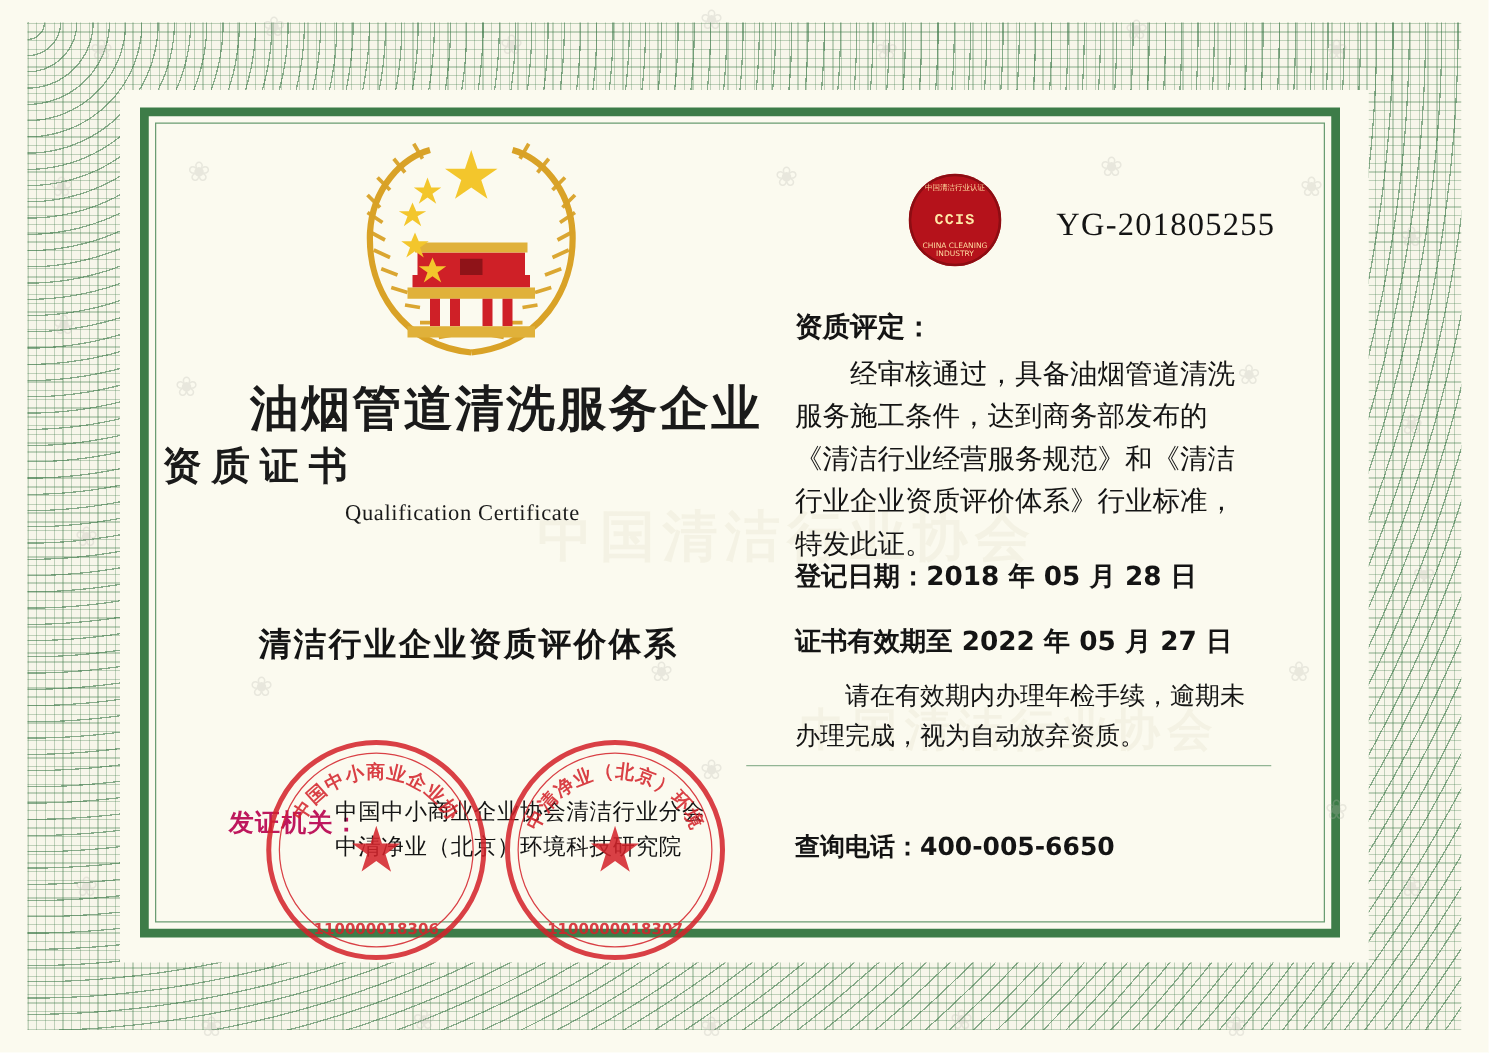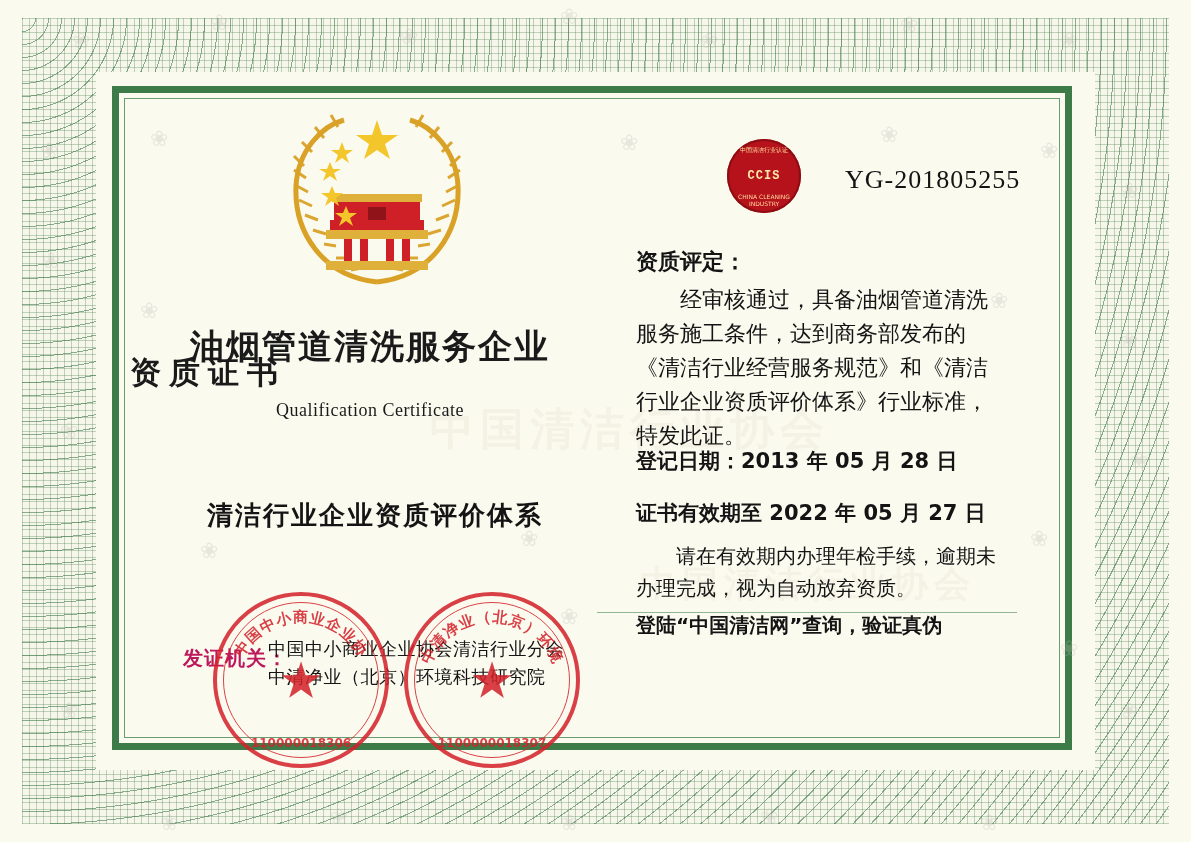--- a/index.html
+++ b/index.html
@@ -88,27 +88,26 @@
     top: 108px;
     width: 190px;
     height: 182px;
   }
 
   .title-cn {
     position: absolute;
     left: 130px;
     top: 300px;
     width: 480px;
-    text-align: center;
-    font-family: "DejaVu Sans", "Liberation Sans", sans-serif;
-    font-weight: bold;
-    font-size: 34px;
+    text-align: right;
+    font-family: "DejaVu Sans", "Liberation Sans", sans-serif;
+    font-weight: bold;
+    font-size: 39px;
     letter-spacing: 2px;
     color: #1a1a1a;
-    margin-top: 24px;
   }
   .title-cn2 {
     position: absolute;
     left: 130px;
     top: 352px;
     width: 480px;
     text-align: left;
     font-family: "DejaVu Sans", "Liberation Sans", sans-serif;
     font-weight: bold;
     font-size: 31px;
@@ -484,21 +483,21 @@
     <div class="ccis-ring-top">中国清洁行业认证</div>
     <div class="ccis-text">CCIS</div>
     <div class="ccis-ring-bottom">CHINA CLEANING INDUSTRY</div>
   </div>
 
   <div class="cert-no">YG-201805255</div>
 
   <div class="eval-label">资质评定：</div>
   <div class="eval-body">经审核通过，具备油烟管道清洗服务施工条件，达到商务部发布的《清洁行业经营服务规范》和《清洁行业企业资质评价体系》行业标准，特发此证。</div>
 
-  <div class="date-reg">登记日期：2013 年 05 月 28 日</div>
+  <div class="date-reg">登记日期：2018 年 05 月 28 日</div>
   <div class="date-valid">证书有效期至 2022 年 05 月 27 日</div>
 
   <div class="notice">请在有效期内办理年检手续，逾期未办理完成，视为自动放弃资质。</div>
 
   <div class="divider-line"></div>
-  <div class="query-line1">登陆“中国清洁网”查询，验证真伪</div>
+  <div class="query-line3">查询电话：400-005-6650</div>
 
 </div>
 
 </body></html>

